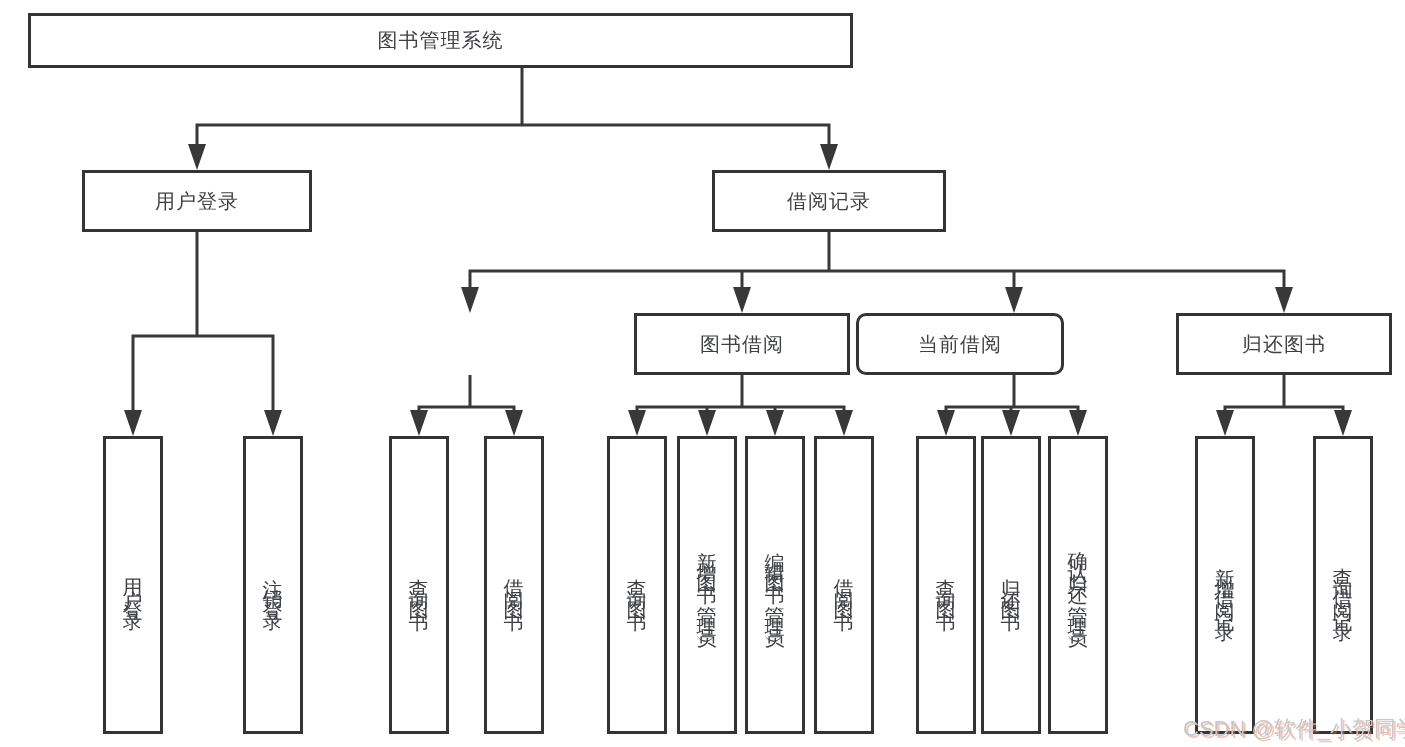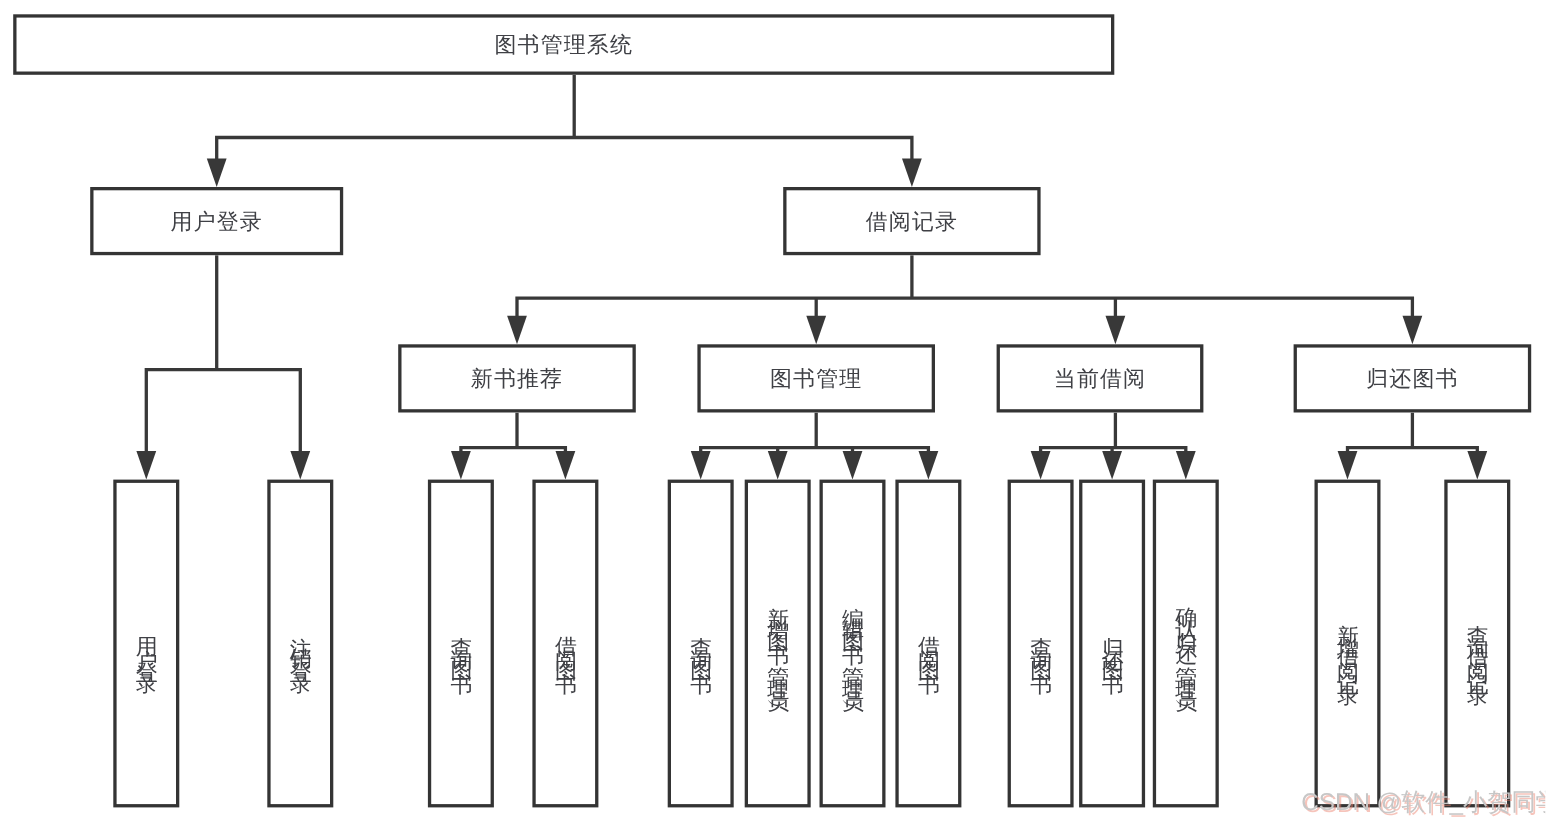--- a/index.html
+++ b/index.html
@@ -39,21 +39,21 @@
     align-items: center;
     justify-content: center;
     z-index: 2;
   }
   .box .lbl {
     color: #3f4045;
     font-size: 20px;
     letter-spacing: 1px;
     white-space: nowrap;
   }
-  .root-box  { left: 12px;  top: 13px;  width: 1001px; height: 55px; }
+  .root-box  { left: 28px;  top: 13px;  width: 825px; height: 55px; }
   .lvl2      { top: 170px;  height: 62px; }
   .lvl3      { top: 313px;  height: 62px; }
   .leaf      { top: 436px;  height: 298px; width: 60px; }
   .leaf .vtext {
     writing-mode: vertical-rl;
     text-orientation: mixed;
     color: #3f4045;
     font-size: 20px;
     letter-spacing: 11px;
     line-height: 1;
@@ -141,27 +141,24 @@
     <span class="lbl">图书管理系统</span>
   </div>
 
   <div class="box lvl2" style="left:82px; width:230px;">
     <span class="lbl">用户登录</span>
   </div>
   <div class="box lvl2" style="left:712px; width:234px;">
     <span class="lbl">借阅记录</span>
   </div>
 
-  <div class="box lvl3" style="left:362px; width:216px;">
-    <span class="lbl">新书推荐</span>
-  </div>
   <div class="box lvl3" style="left:634px; width:216px;">
-    <span class="lbl">图书管理</span>
-  </div>
-  <div class="box lvl3" style="left:906px; width:188px;">
+    <span class="lbl">图书借阅</span>
+  </div>
+  <div class="box lvl3" style="left:856px; width:208px;border-radius:10px;">
     <span class="lbl">当前借阅</span>
   </div>
   <div class="box lvl3" style="left:1176px; width:216px;">
     <span class="lbl">归还图书</span>
   </div>
 
   <div class="box leaf" style="left:103px;">
     <span class="vtext">用户登录</span>
   </div>
   <div class="box leaf" style="left:243px;">

